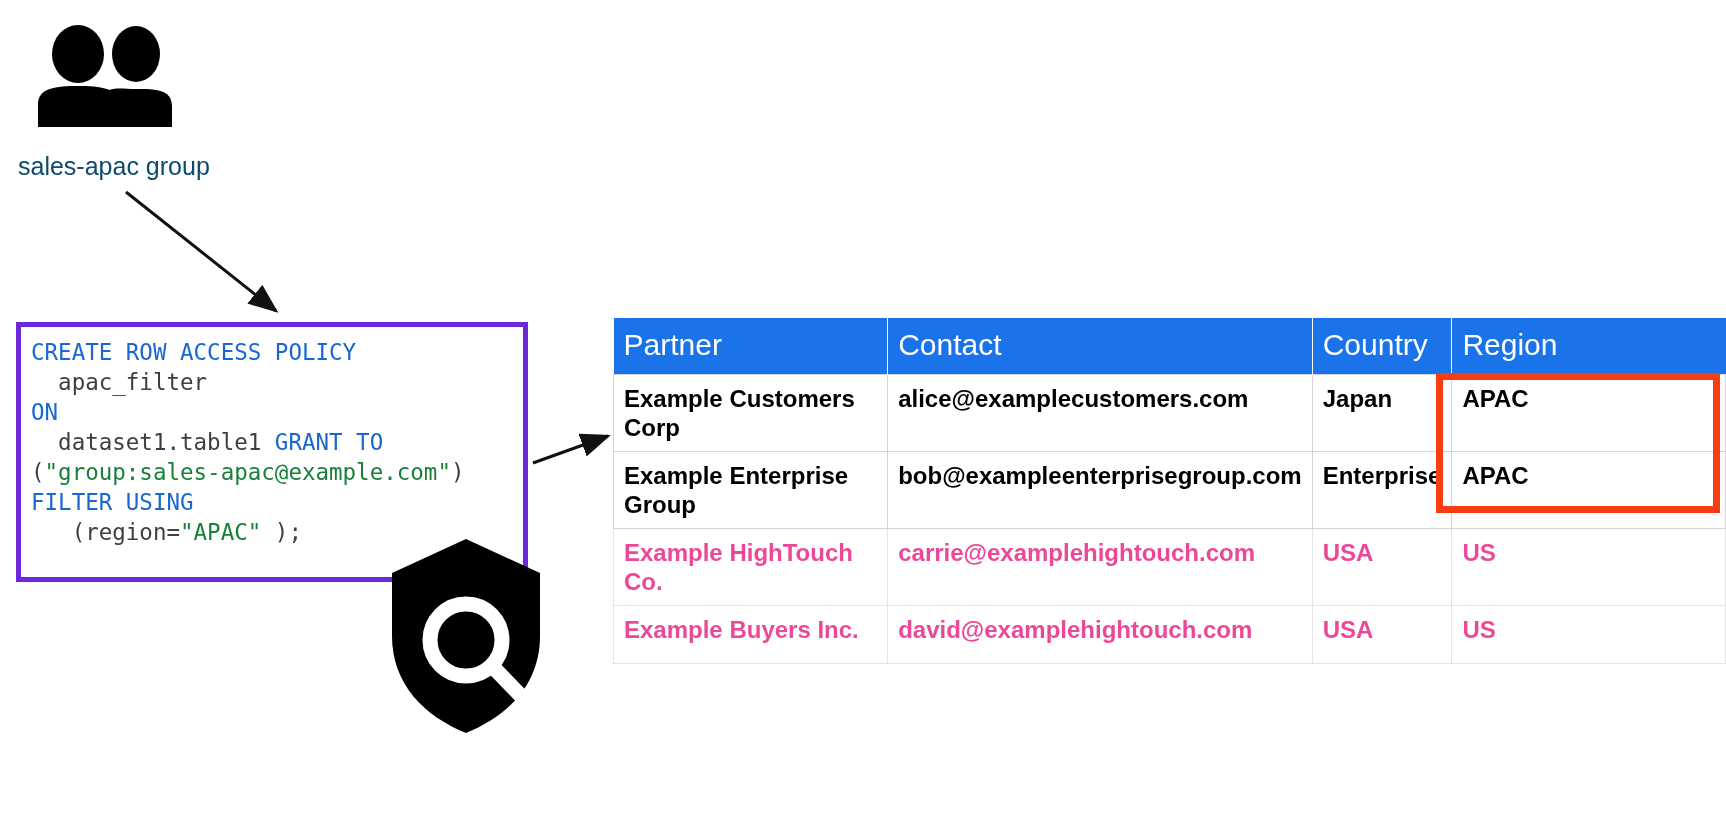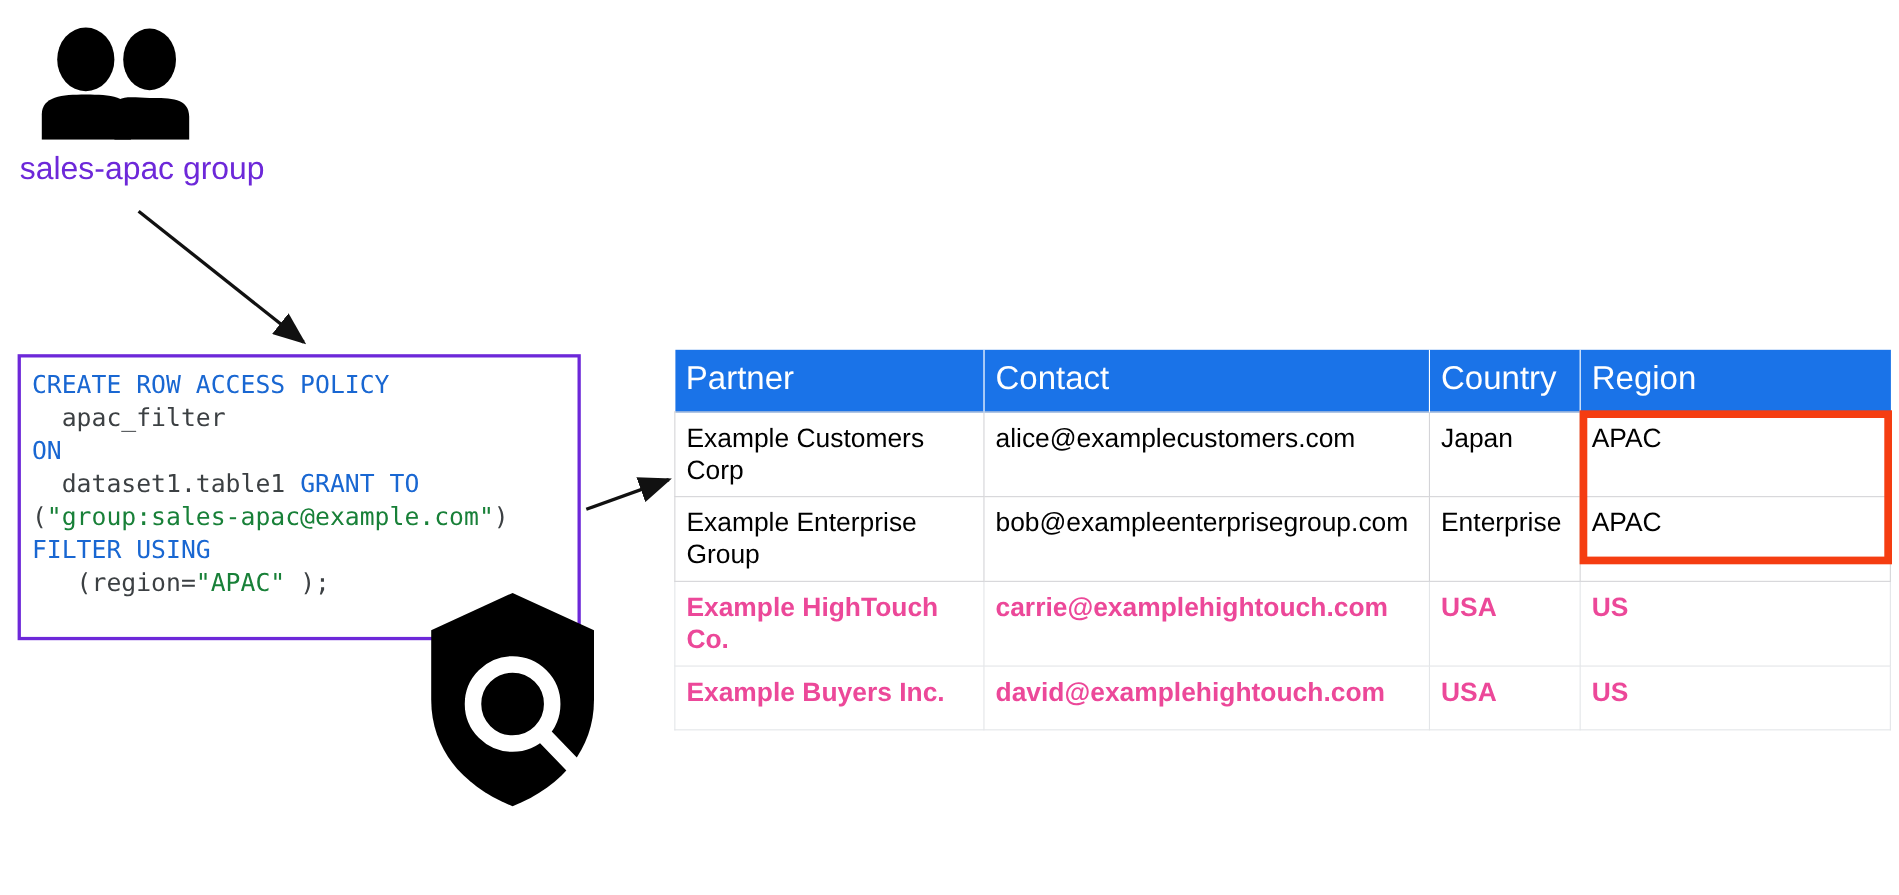--- a/index.html
+++ b/index.html
@@ -22,45 +22,45 @@
     left: 18px;
     top: 22px;
     width: 340px;
   }
   #group-icon-wrap {
     width: 175px;
     height: 105px;
     display: block;
   }
   #group-label {
-    font-size: 29px;
+    font-size: 25px;
     line-height: 30px;
-    color: #6d28d9;
-    margin-top: 12px;
+    color: #0c4a6e;
+    margin-top: 24px;
     white-space: nowrap;
   }
 
   
   #connectors {
     position: absolute;
     left: 0;
     top: 0;
     width: 1726px;
     height: 814px;
     pointer-events: none;
   }
 
   
   #code-box {
     position: absolute;
     left: 16px;
     top: 322px;
     width: 512px;
     height: 260px;
-    border: 3px solid #6d28d9;
+    border: 5px solid #6d28d9;
     background: #ffffff;
     box-sizing: border-box;
     padding: 10px 12px 0 10px;
     overflow: hidden;
   }
   #code-pre {
     margin: 0;
     font-family: "DejaVu Sans Mono", "Liberation Mono", monospace;
     font-size: 22.5px;
     line-height: 30px;
@@ -113,21 +113,21 @@
   #partners-table td {
     border: 1px solid #d4d4d8;
     padding: 9px 10px 9px 10px;
     font-size: 24px;
     line-height: 29px;
     vertical-align: top;
     height: 58px;
     box-sizing: border-box;
   }
   #partners-table tr.active td {
-    font-weight: normal;
+    font-weight: bold;
     color: #000000;
   }
   #partners-table tr.filtered td {
     font-weight: bold;
     color: #ec4899;
     border-color: #e3e5e8;
   }
 
   
   #region-highlight {

